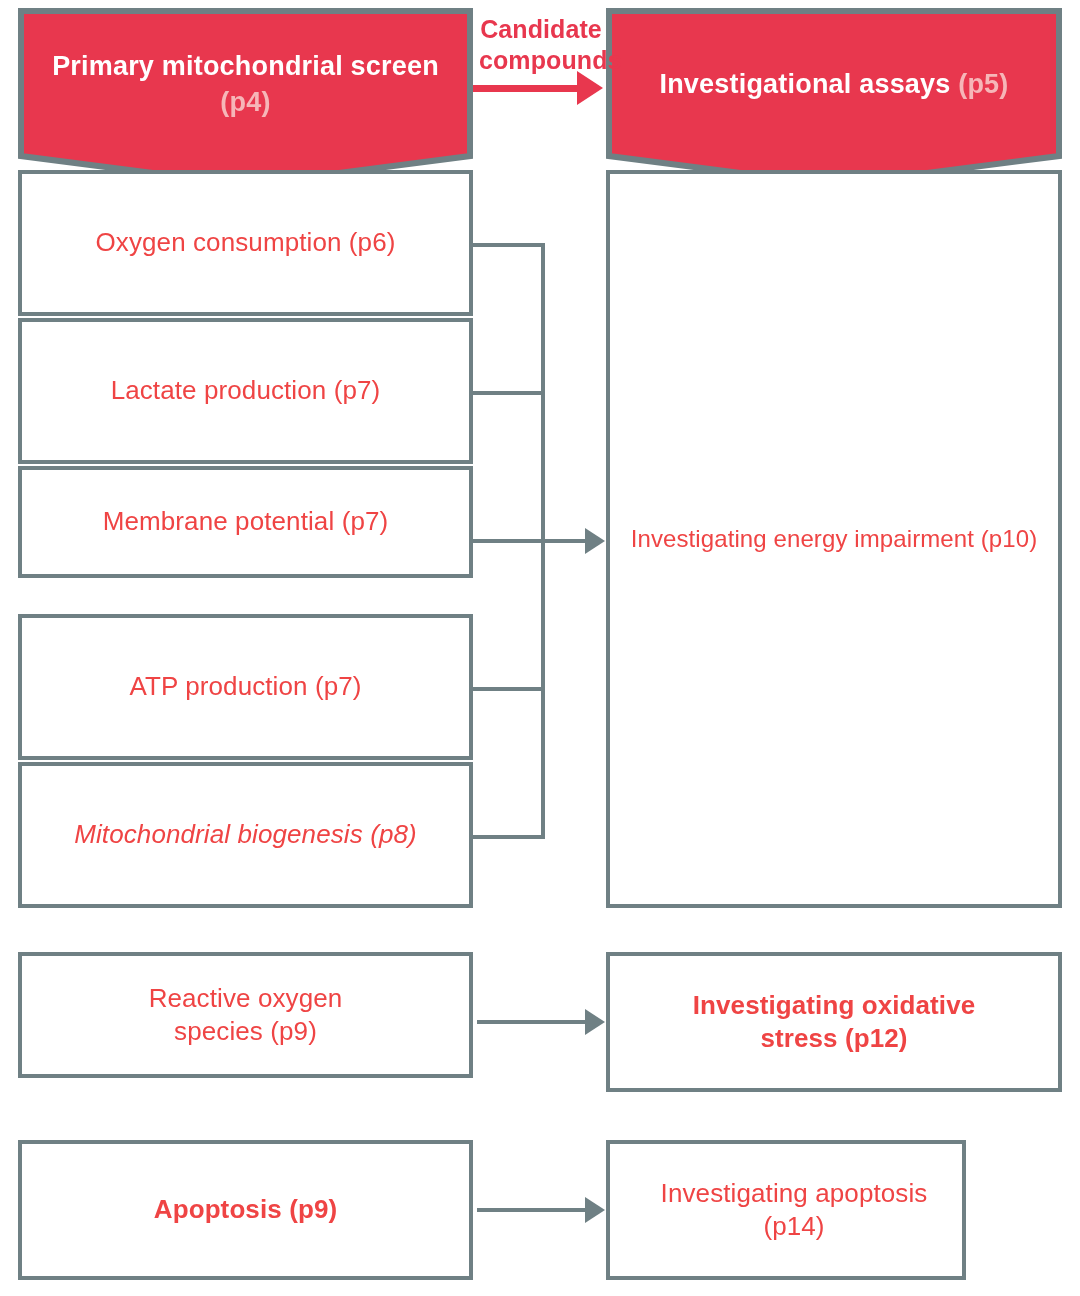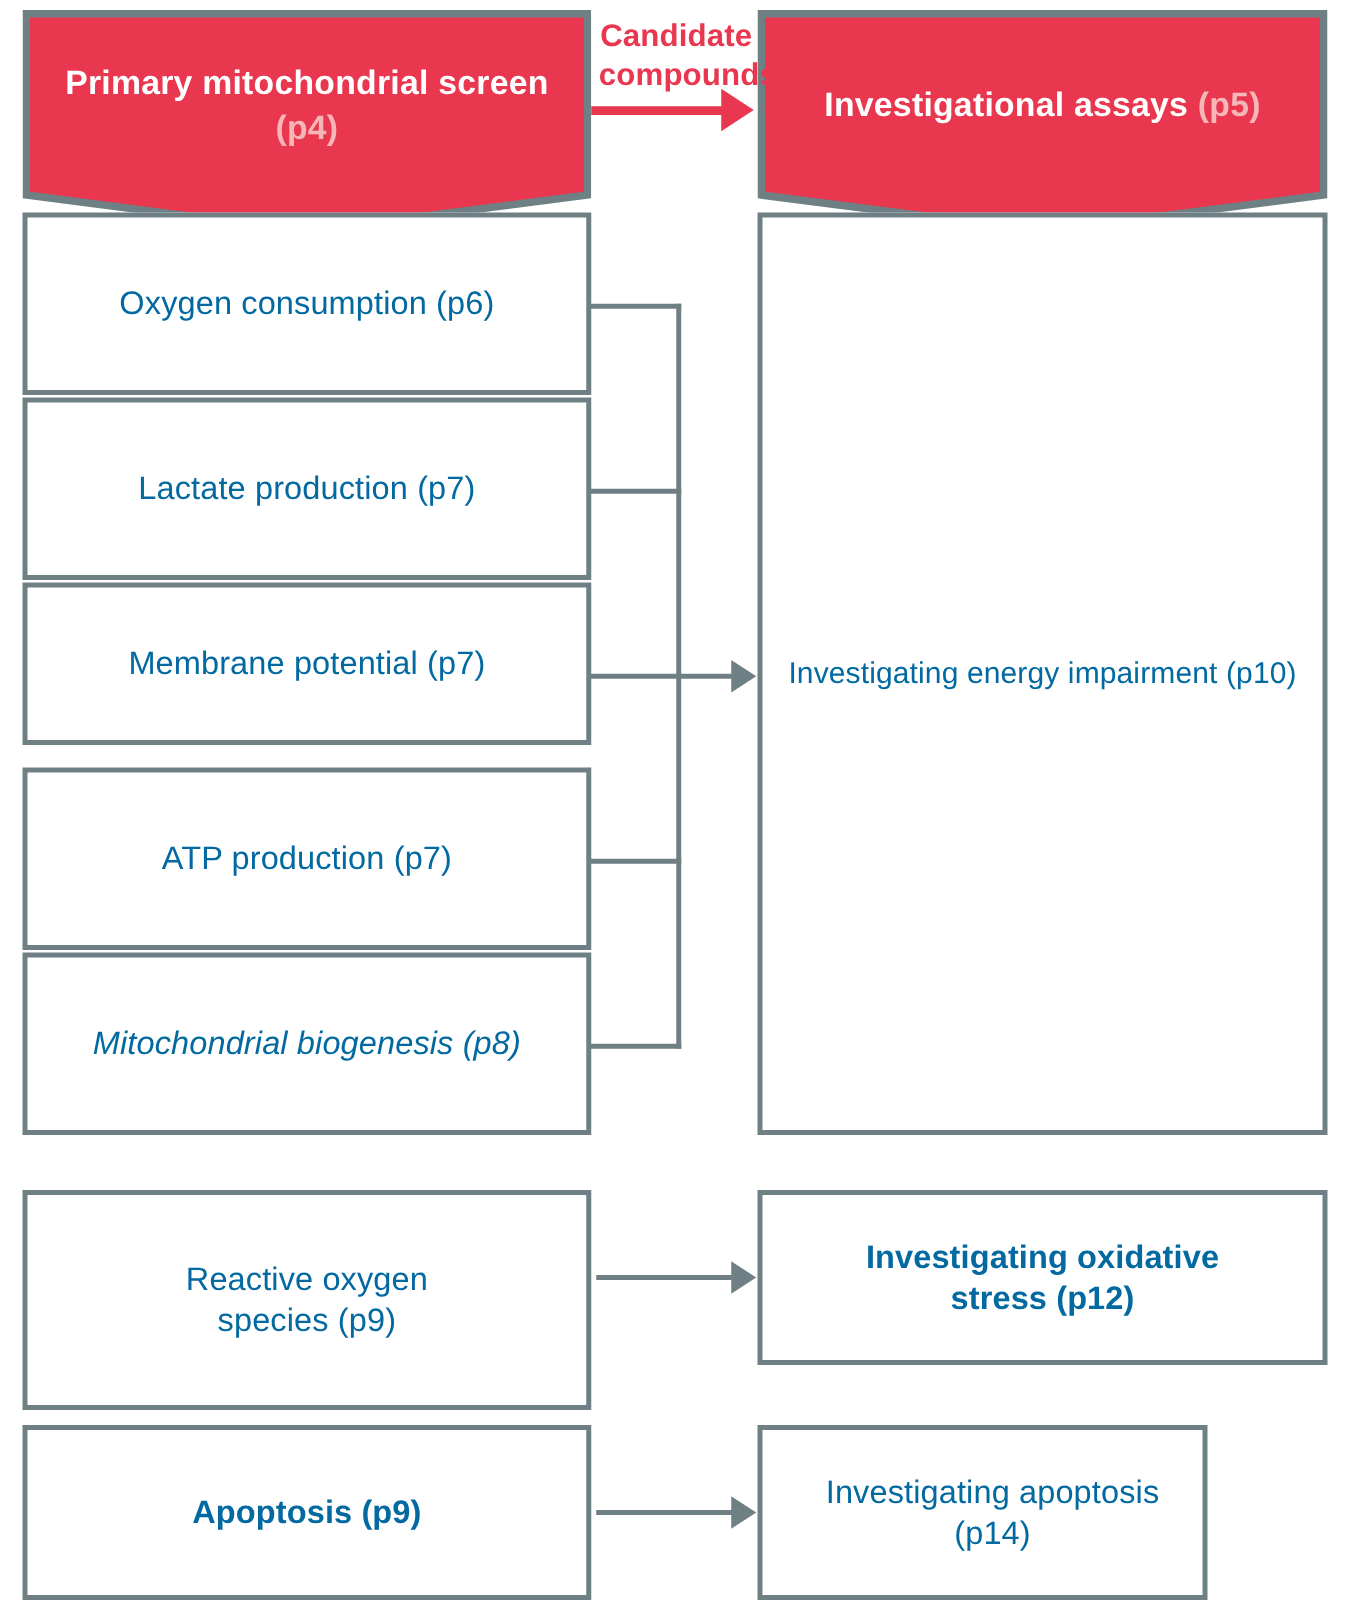--- a/index.html
+++ b/index.html
@@ -58,21 +58,21 @@
     position: absolute;
     box-sizing: border-box;
     border: 4px solid #6f8084;
     background: #ffffff;
     display: flex;
     align-items: center;
     justify-content: center;
     text-align: center;
   }
   .box .box-text {
-    color: #0369a1;
+    color: #ef4444;
     font-size: 26px;
     line-height: 1.28;
     letter-spacing: 0.1px;
     padding: 0 14px;
   }
   .box.tall .box-text { font-size: 24px; }
 
   
   .hline {
     position: absolute;
@@ -154,21 +154,21 @@
     </span>
   </div>
 
   <div class="box" style="left:18px; top:318px; width:455px; height:146px;">
     <span class="box-text">
       <span>Lactate production</span>
       <span>(p7)</span>
     </span>
   </div>
 
-  <div class="box" style="left:18px; top:466px; width:455px; height:130px;">
+  <div class="box" style="left:18px; top:466px; width:455px; height:112px;">
     <span class="box-text">
       <span>Membrane potential</span>
       <span>(p7)</span>
     </span>
   </div>
 
   <div class="box" style="left:18px; top:614px; width:455px; height:146px;">
     <span class="box-text">
       <span>ATP production</span>
       <span>(p7)</span>
@@ -193,21 +193,21 @@
   <div class="hline" style="left:541px; top:539px; width:47px;"></div>
   <div class="arrowhead" style="left:585px; top:528px;"></div>
 
   <div class="box tall" style="left:606px; top:170px; width:456px; height:738px;">
     <span class="box-text">
       <span>Investigating energy impairment</span>
       <span>(p10)</span>
     </span>
   </div>
 
-  <div class="box" style="left:18px; top:952px; width:455px; height:176px;text-align:center;">
+  <div class="box" style="left:18px; top:952px; width:455px; height:126px;text-align:center;">
     <span class="box-text" style="max-width:270px; display:inline-block;">
       <span>Reactive oxygen species</span>
       <span>(p9)</span>
     </span>
   </div>
 
   <div class="hline" style="left:477px; top:1020px; width:111px;"></div>
   <div class="arrowhead" style="left:585px; top:1009px;"></div>
 
   <div class="box" style="left:606px; top:952px; width:456px; height:140px;font-weight:bold;">

